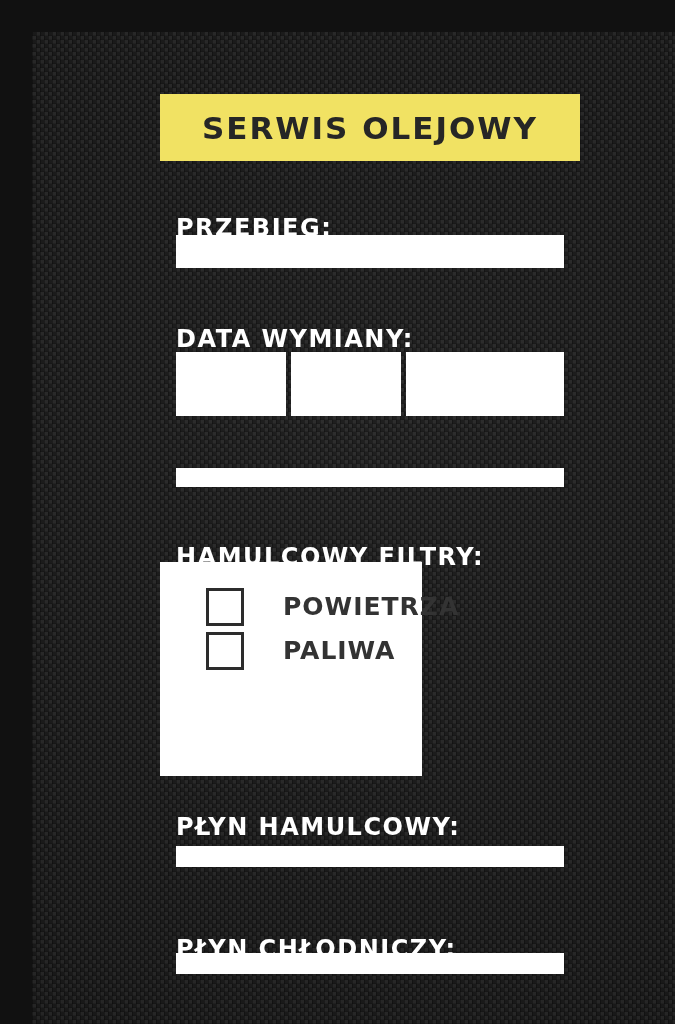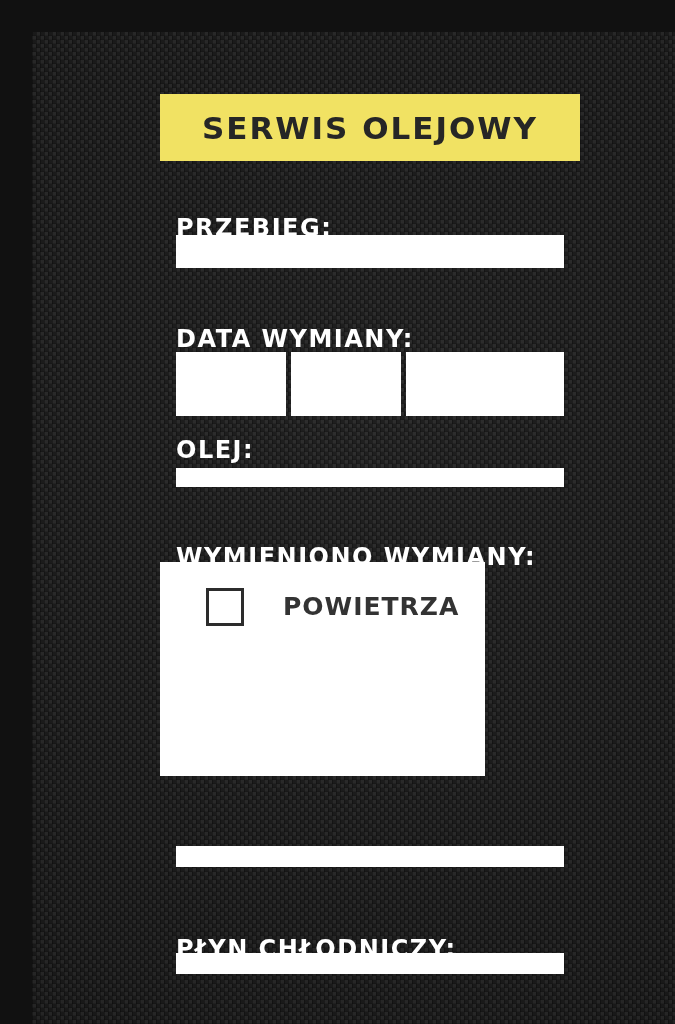--- a/index.html
+++ b/index.html
@@ -73,21 +73,21 @@
     display:flex;gap:5px;
     z-index:2;
   }
   .date-seg{height:64px;}
   .date-seg-1,.date-seg-2{flex:0 0 110px;}
   .date-seg-3{flex:1;}
   .label-olej{top:389px;}
   .wrap-olej{top:420px;height:51px;}
   .label-filtry{top:496px;}
   .filters-panel{
-    top:530px;width:325px;height:214px;
+    top:530px;width:262px;height:214px;
     background:var(--panel-white);
     padding:27px 0 0 30px;
     display:flex;flex-direction:column;gap:9px;
     z-index:2;
   }
   .filter-row{
     display:flex;align-items:center;gap:23px;
     height:35px;
   }
   .checkbox{
@@ -122,33 +122,37 @@
     <input class="input-box" type="text" value="" style="">
   </div>
 
   <div class="abs field-label label-data">DATA WYMIANY:</div>
   <div class="abs date-row">
     <input class="input-box date-seg date-seg-1" type="text" value="" style="">
     <input class="input-box date-seg date-seg-2" type="text" value="" style="">
     <input class="input-box date-seg date-seg-3" type="text" value="" style="">
   </div>
 
-  <div class="abs field-label label-olej">OLEJ:</div>
   <div class="abs input-wrap wrap-olej">
     <input class="input-box" type="text" value="" style="">
   </div>
 
-  <div class="abs field-label label-filtry">WYMIENIONO WYMIANY:</div>
+  <div class="abs field-label label-filtry">HAMULCOWY FILTRY:</div>
   <div class="abs filters-panel">
     <div class="filter-row">
       <span class="checkbox"></span>
       <span class="opt-label">POWIETRZA</span>
     </div>
+    <div class="filter-row">
+      <span class="checkbox"></span>
+      <span class="opt-label">PALIWA</span>
+    </div>
   </div>
 
+  <div class="abs field-label label-hamulcowy">PŁYN HAMULCOWY:</div>
   <div class="abs input-wrap wrap-hamulcowy">
     <input class="input-box" type="text" value="" style="">
   </div>
 
   <div class="abs field-label label-chlodniczy">PŁYN CHŁODNICZY:</div>
   <div class="abs input-wrap wrap-chlodniczy">
     <input class="input-box" type="text" value="" style="">
   </div>
 
 </div>

